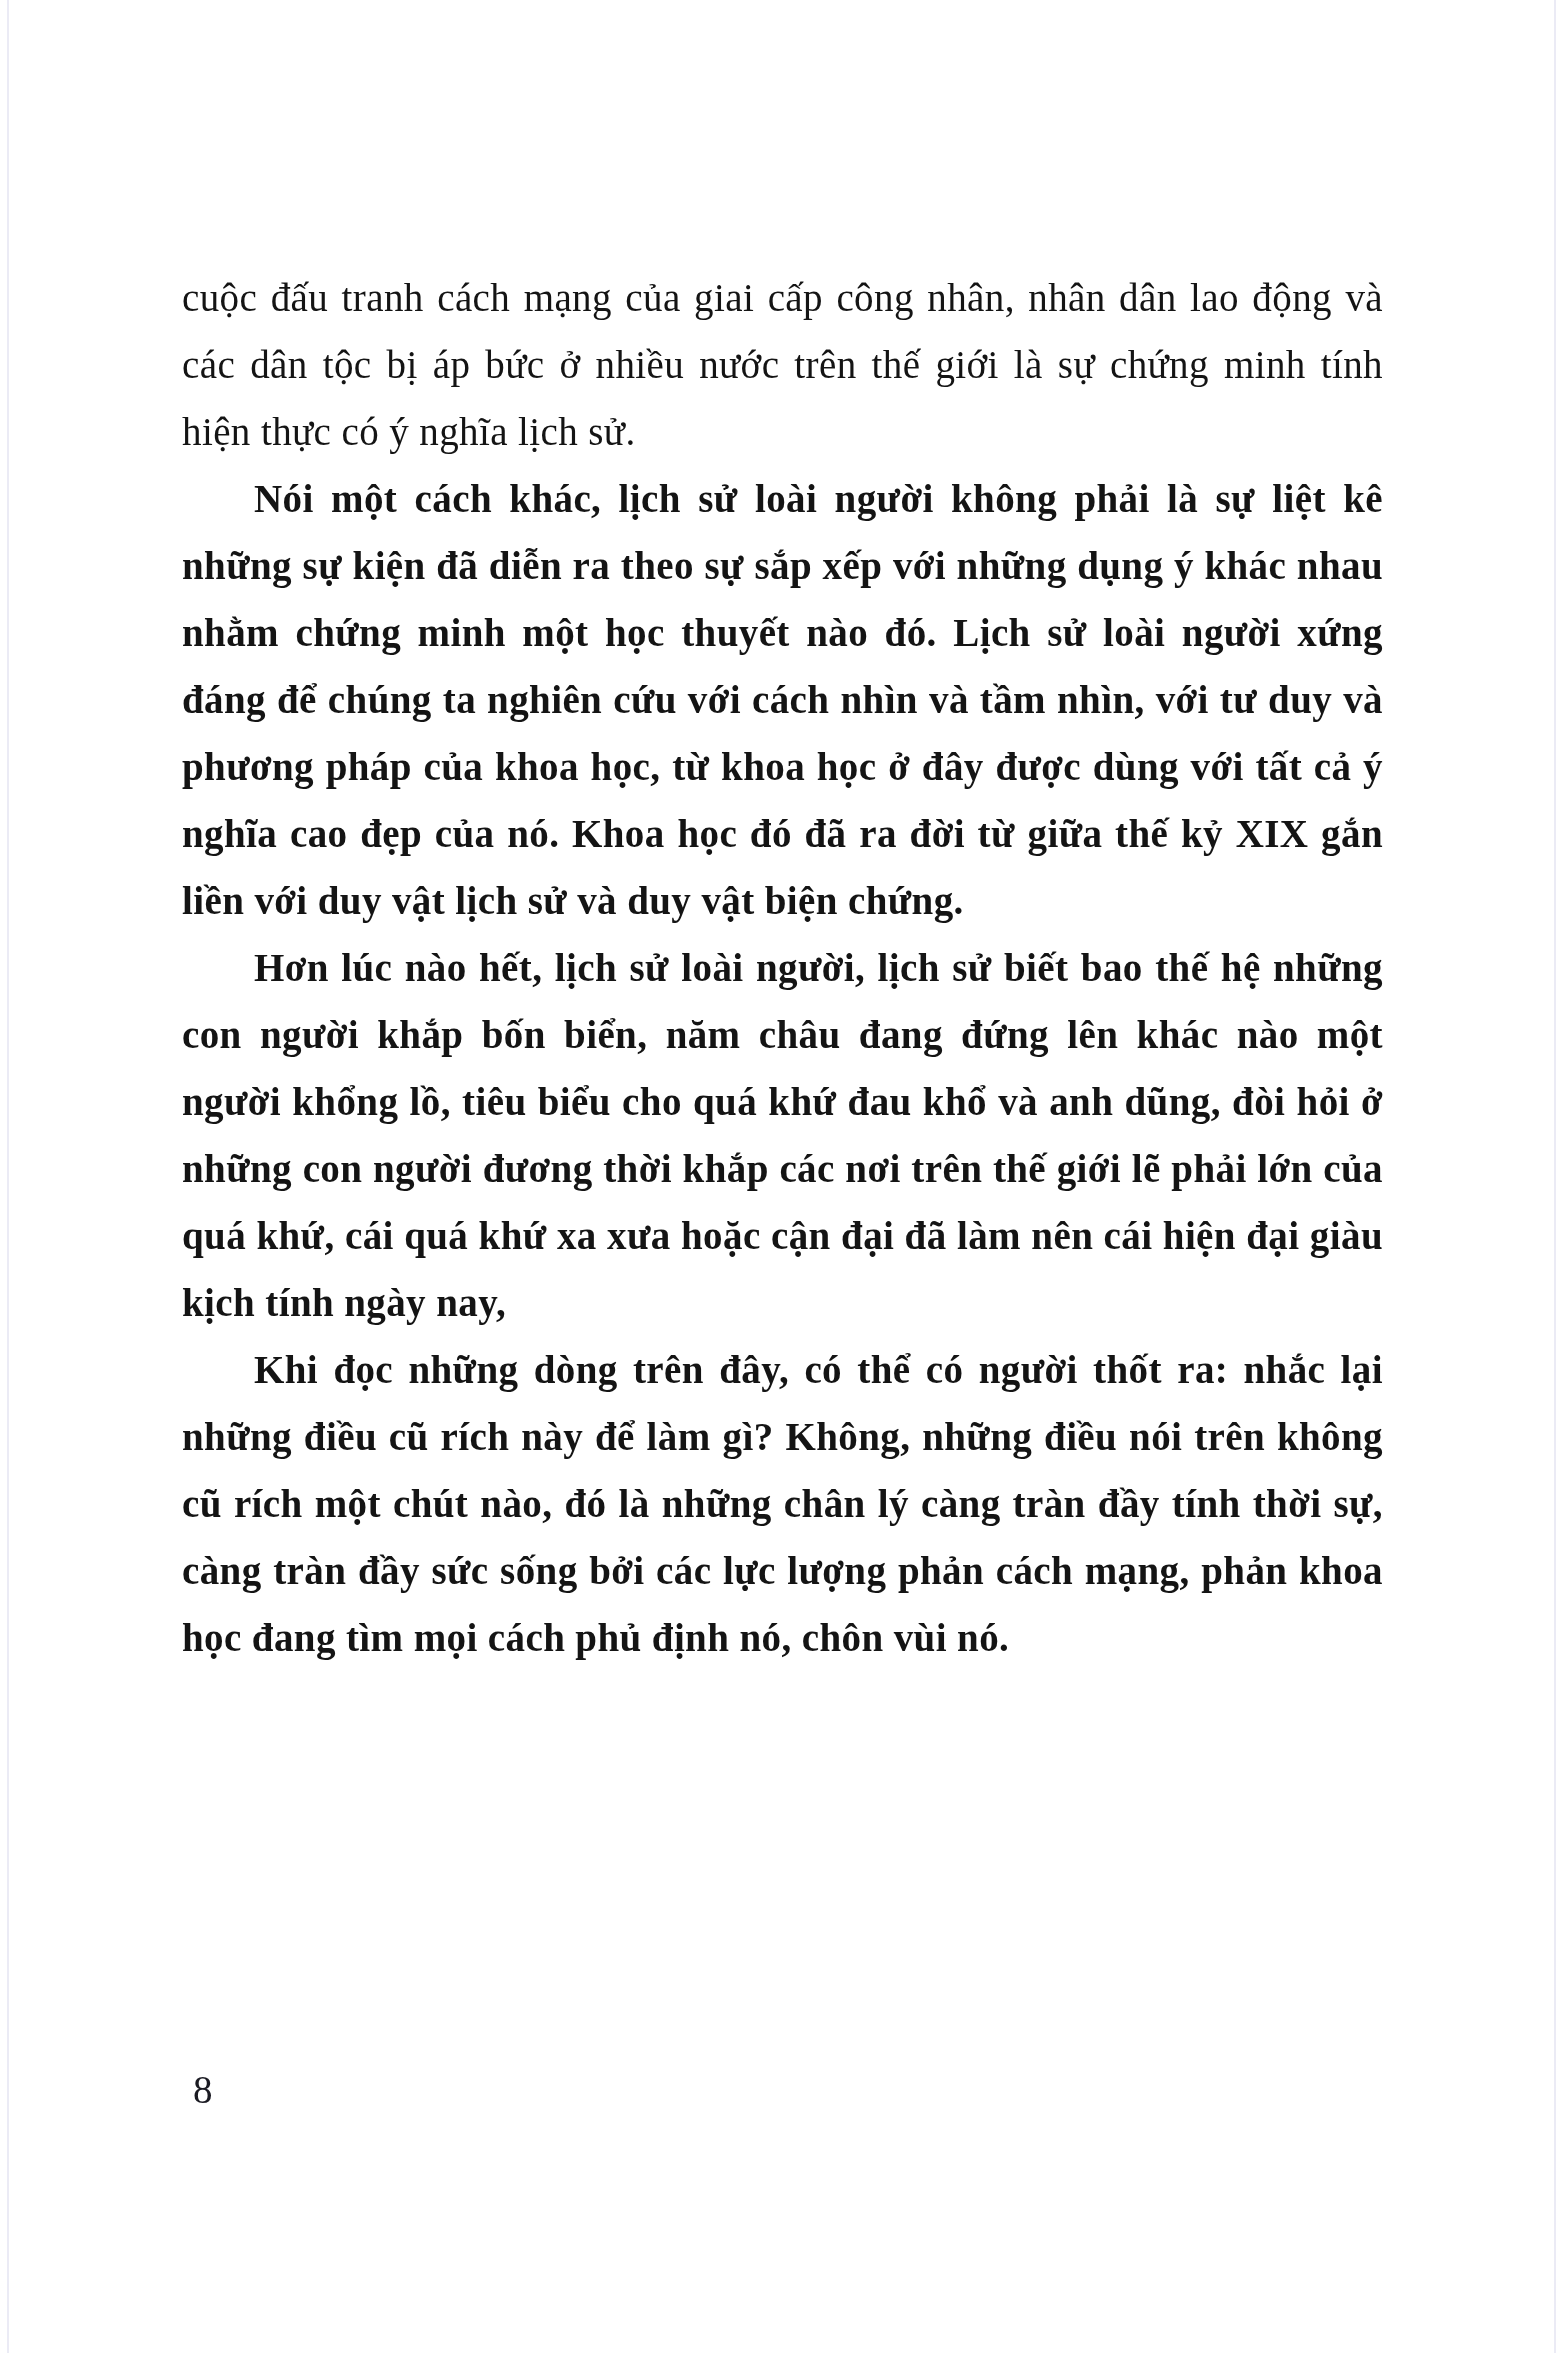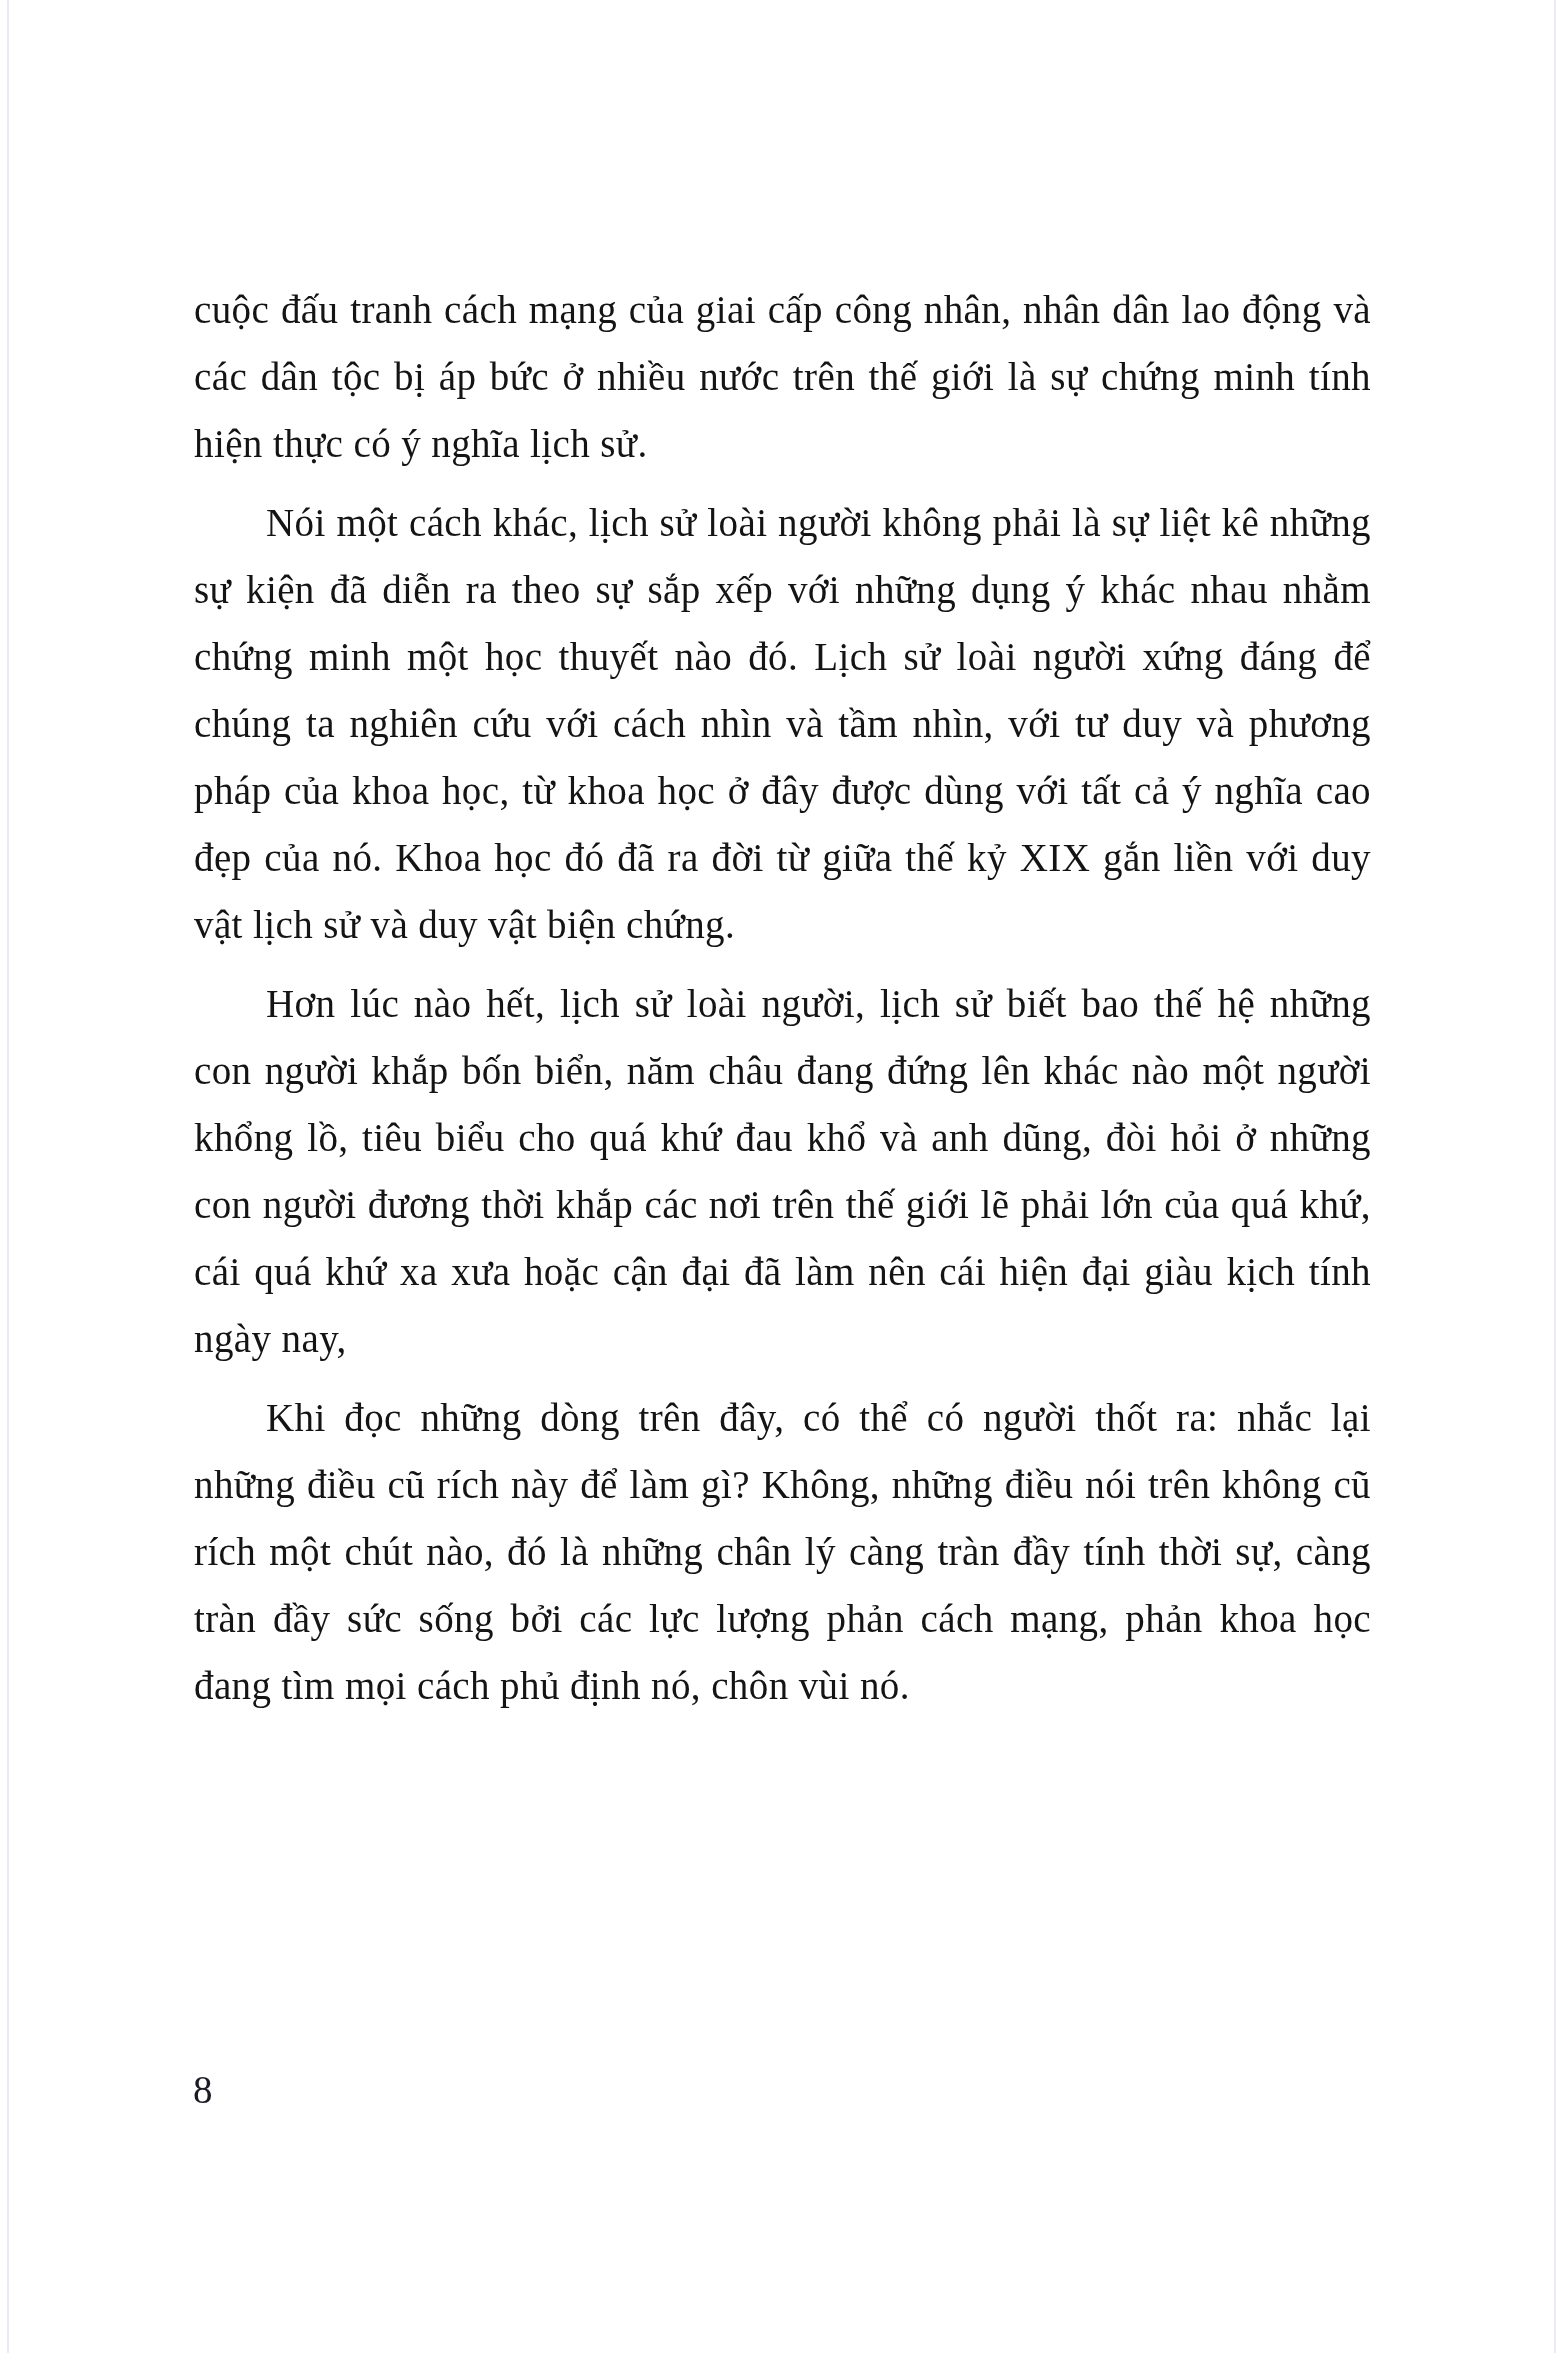--- a/index.html
+++ b/index.html
@@ -29,25 +29,26 @@
     position: absolute;
     left: 182px;
     top: 264px;
     width: 1201px;
     font-size: 39px;
     line-height: 67px;
     text-align: justify;
     letter-spacing: 0.4px;
   }
   .text-block p {
-    margin: 12px;
+    margin: 0;
     padding: 0;
   }
   .text-block p.indent {
     text-indent: 72px;
+    font-weight: bold;
   }
   .page-number {
     position: absolute;
     left: 193px;
     top: 2067px;
     font-size: 39px;
     line-height: 45px;
     color: #1a1a22;
   }
 </style>

